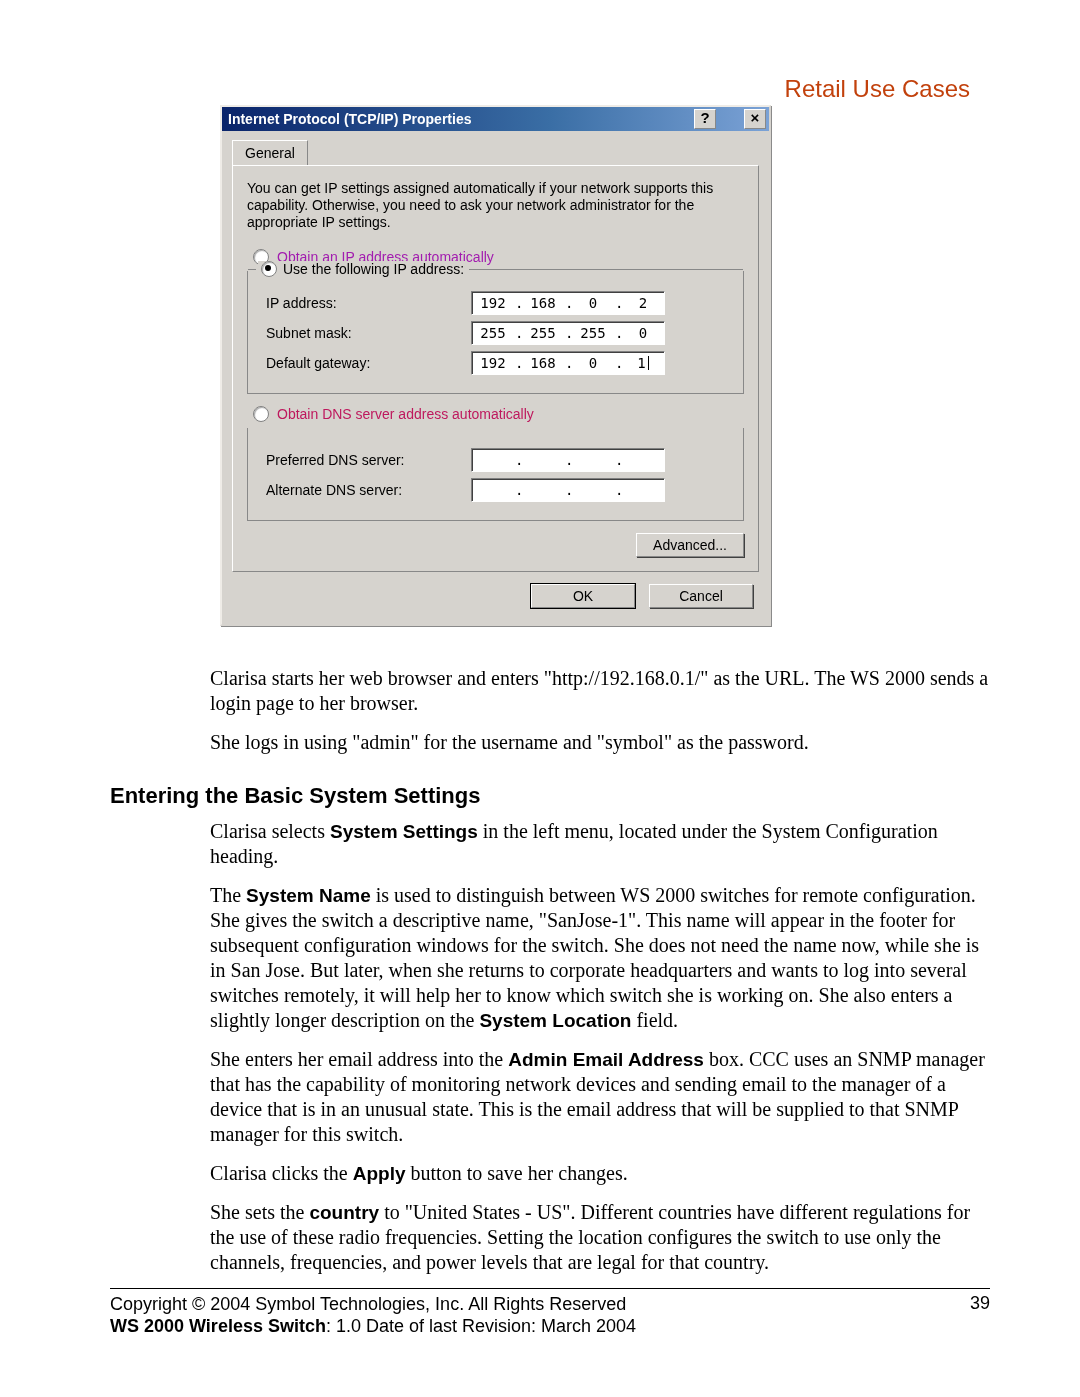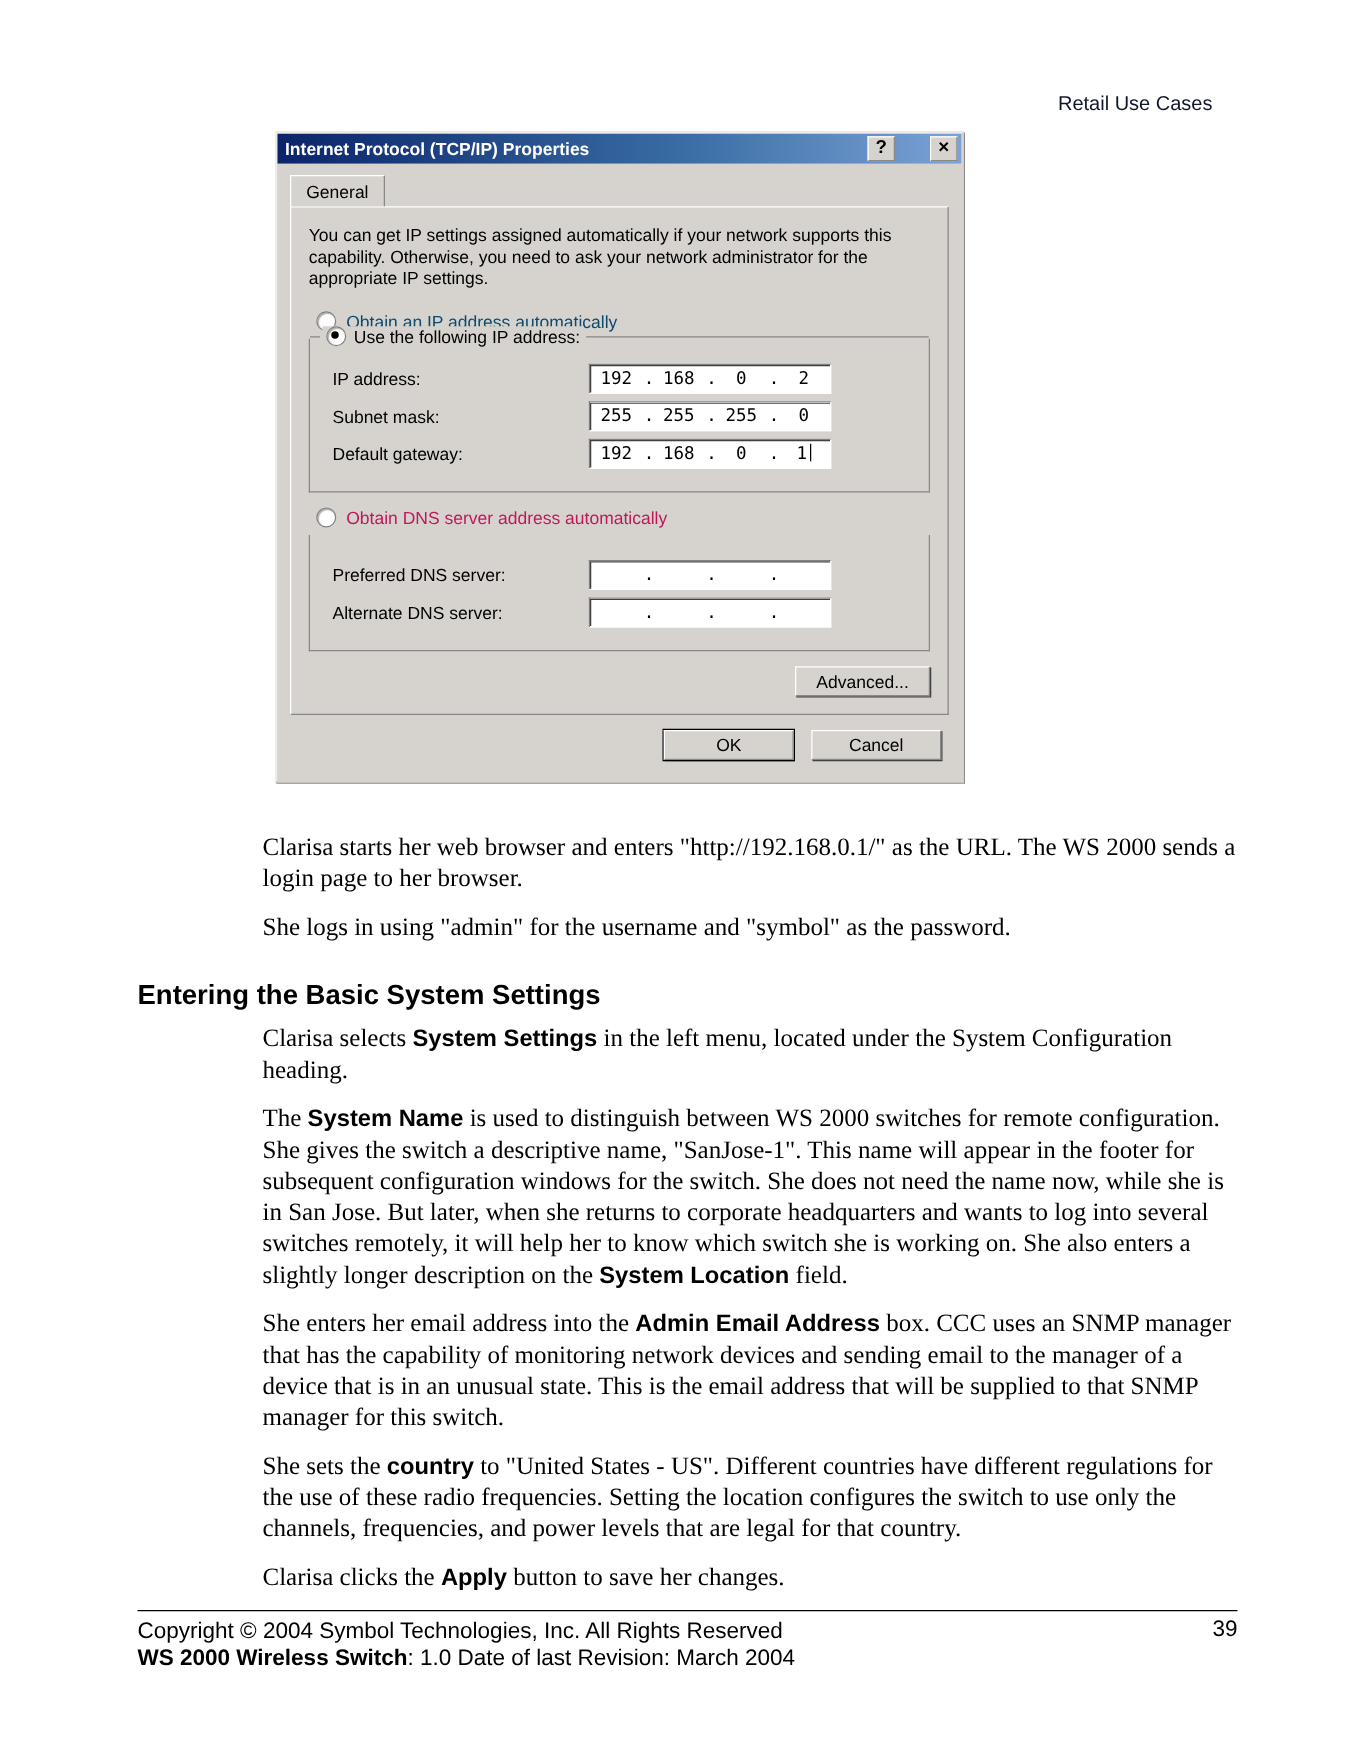--- a/index.html
+++ b/index.html
@@ -14,23 +14,23 @@
     width: 1080px;
     height: 1397px;
     position: relative;
     box-sizing: border-box;
     padding: 70px 90px 60px 110px;
   }
   .running-head {
     position: absolute;
     top: 75px;
     right: 110px;
-    font-size: 16px;
+    font-size: 24px;
     font-family: Arial, sans-serif;
-    color: #0f172a;
+    color: #c2410c;
   }
   .dialog-wrap {
     margin: 35px 0 40px 110px;
     width: 550px;
   }
   
   .dialog {
     width: 547px;
     font-family: Tahoma, Arial, sans-serif;
     font-size: 14px;
@@ -96,21 +96,21 @@
   .desc {
     font-size: 14px;
     line-height: 17px;
     margin-bottom: 18px;
   }
   .radiorow {
     display: flex;
     align-items: center;
     font-size: 14px;
     margin: 2px 0 6px 6px;
-    color: #0c4a6e;
+    color: #a21caf;
   }
   .radiorow.disabled { color: #be185d; }
   .radio {
     width: 14px; height: 14px;
     border-radius: 50%;
     background: #fff;
     border: 1px solid #808080;
     box-shadow: inset 1px 1px 1px #aaa, inset -1px -1px 0 #fff;
     margin-right: 8px;
     position: relative;
@@ -358,24 +358,24 @@
     <p>
       <span>Clarisa selects </span><span class="bold">System Settings</span><span> in the left menu, located under the System Configuration heading.</span>
     </p>
     <p>
       <span>The </span><span class="bold">System Name</span><span> is used to distinguish between WS 2000 switches for remote configuration. She gives the switch a descriptive name, "SanJose-1". This name will appear in the footer for subsequent configuration windows for the switch. She does not need the name now, while she is in San Jose. But later, when she returns to corporate headquarters and wants to log into several switches remotely, it will help her to know which switch she is working on. She also enters a slightly longer description on the </span><span class="bold">System Location</span><span> field.</span>
     </p>
     <p>
       <span>She enters her email address into the </span><span class="bold">Admin Email Address</span><span> box. CCC uses an SNMP manager that has the capability of monitoring network devices and sending email to the manager of a device that is in an unusual state. This is the email address that will be supplied to that SNMP manager for this switch.</span>
     </p>
     <p>
+      <span>Clarisa clicks the </span><span class="bold">Apply</span><span> button to save her changes.</span>
+    </p>
+    <p>
       <span>She sets the </span><span class="bold">country</span><span> to "United States - US". Different countries have different regulations for the use of these radio frequencies. Setting the location configures the switch to use only the channels, frequencies, and power levels that are legal for that country.</span>
-    </p>
-    <p>
-      <span>Clarisa clicks the </span><span class="bold">Apply</span><span> button to save her changes.</span>
     </p>
   </div>
 
   <div class="ftr">
     <div class="left">
       <div>Copyright © 2004 Symbol Technologies, Inc. All Rights Reserved</div>
       <div class="l2"><b>WS 2000 Wireless Switch</b><span>: 1.0  Date of last Revision: March 2004</span></div>
     </div>
     <div>39</div>
   </div>

